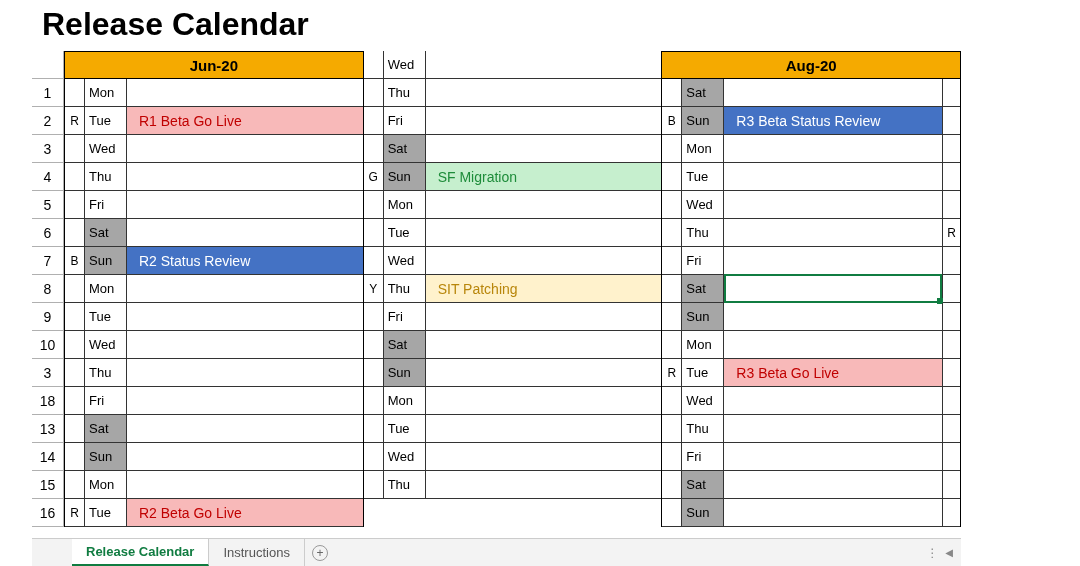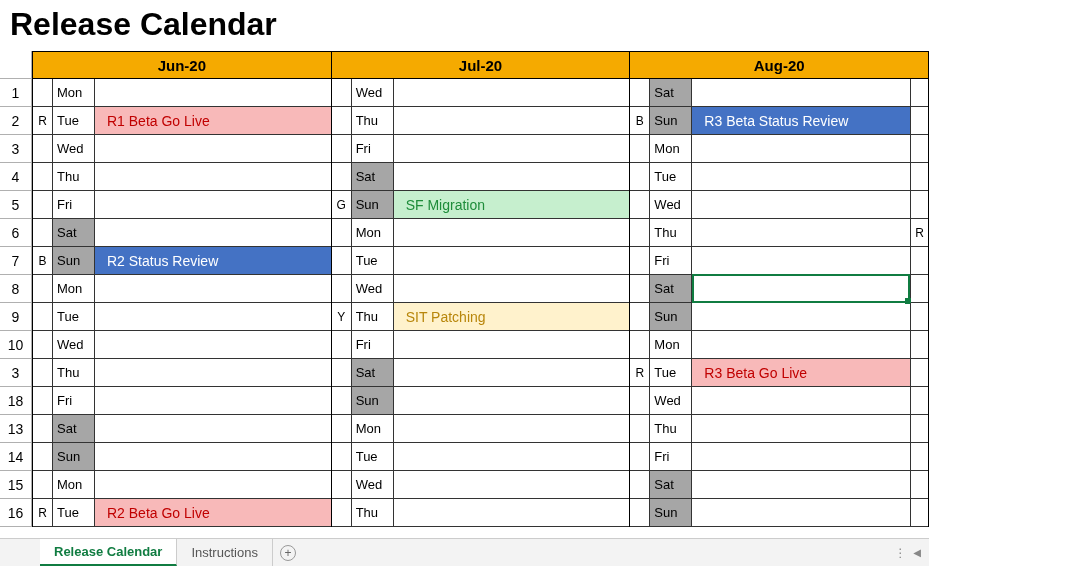--- a/index.html
+++ b/index.html
@@ -6,20 +6,21 @@
   body {
     margin: 0;
     font-family: Arial, sans-serif;
     background: #fff;
     overflow: hidden;
   }
   .page {
     width: 929px;
     height: 566px;
     position: relative;
+    margin-left: 32px;
   }
   .title {
     font-size: 32px;
     font-weight: bold;
     padding: 6px 10px 8px 10px;
   }
   .grid {
     display: flex;
     width: 100%;
   }
@@ -278,21 +279,20 @@
             <div class="dow">Mon</div>
             <div class="event"></div>
           </div>
           <div class="row">
             <div class="tag">R</div>
             <div class="dow">Tue</div>
             <div class="event red">R2 Beta Go Live</div>
           </div>
         </div>
         <div class="month">
-          <div class="mhdr">Jul-20</div>
           <div class="row">
             <div class="tag"></div>
             <div class="dow">Wed</div>
             <div class="event"></div>
           </div>
           <div class="row">
             <div class="tag"></div>
             <div class="dow">Thu</div>
             <div class="event"></div>
           </div>

